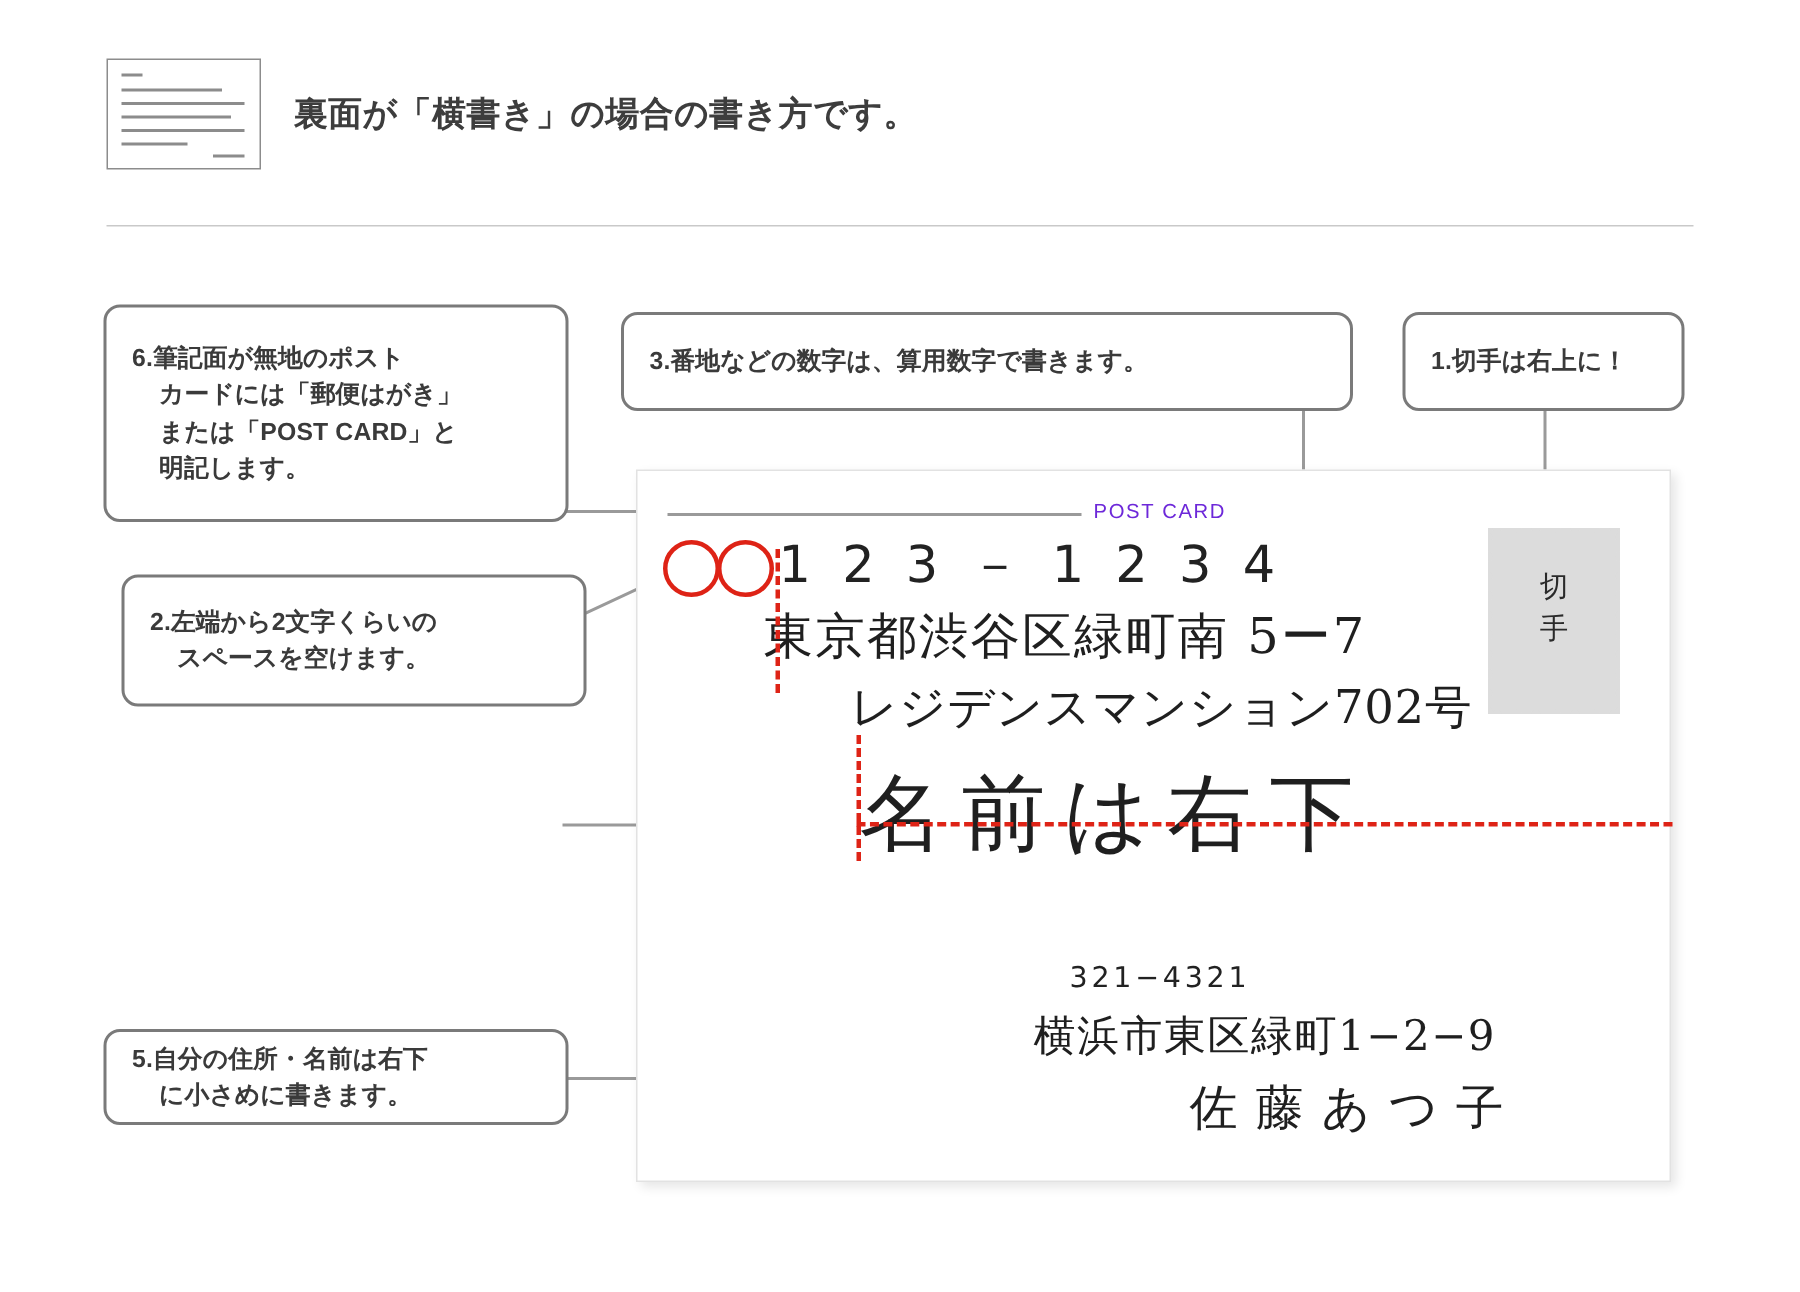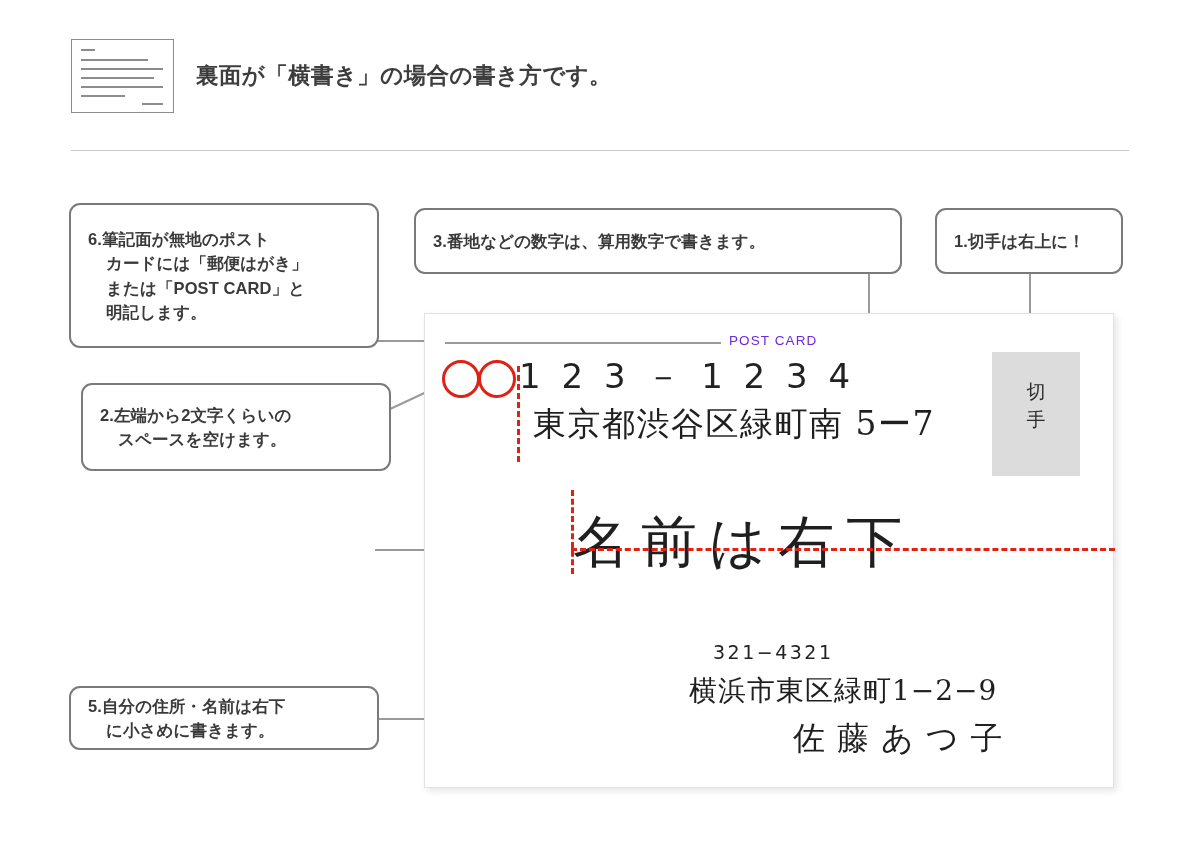--- a/index.html
+++ b/index.html
@@ -160,21 +160,20 @@
   }
   .addr1 {
     position: absolute;
     left: 84px;
     top: 88px;
     font-family: "DejaVu Serif", serif;
     font-size: 33px;
     color: #1f1f1f;
     letter-spacing: 1.5px;
     white-space: nowrap;
-    margin-left: 24px;
   }
   .addr2 {
     position: absolute;
     left: 142px;
     top: 137px;
     font-family: "DejaVu Serif", serif;
     font-size: 31px;
     color: #1f1f1f;
     letter-spacing: 0.5px;
     white-space: nowrap;
@@ -284,20 +283,21 @@
     <div class="circle-o" style="left:53px; top:46px; width:38px; height:38px;"></div>
 
     <div class="guide-v" style="left:92px; top:52px; height:96px;"></div>
 
     <div class="guide-v" style="left:146px; top:176px; height:84px;"></div>
 
     <div class="guide-h" style="left:146px; top:234px; width:544px;"></div>
 
     <div class="zip-line">1 2 3 － 1 2 3 4</div>
     <div class="addr1">東京都渋谷区緑町南 5ー7</div>
+    <div class="addr2">レジデンスマンション702号</div>
     <div class="recipient">名前は右下</div>
 
     <div class="sender-zip">321−4321</div>
     <div class="sender-addr">横浜市東区緑町1−2−9</div>
     <div class="sender-name">佐藤あつ子</div>
 
     <div class="stamp">
       <svg width="88" height="124" viewBox="0 0 88 124" style="position:absolute;left:0;top:0;">
         <defs>
           <mask id="perf">

